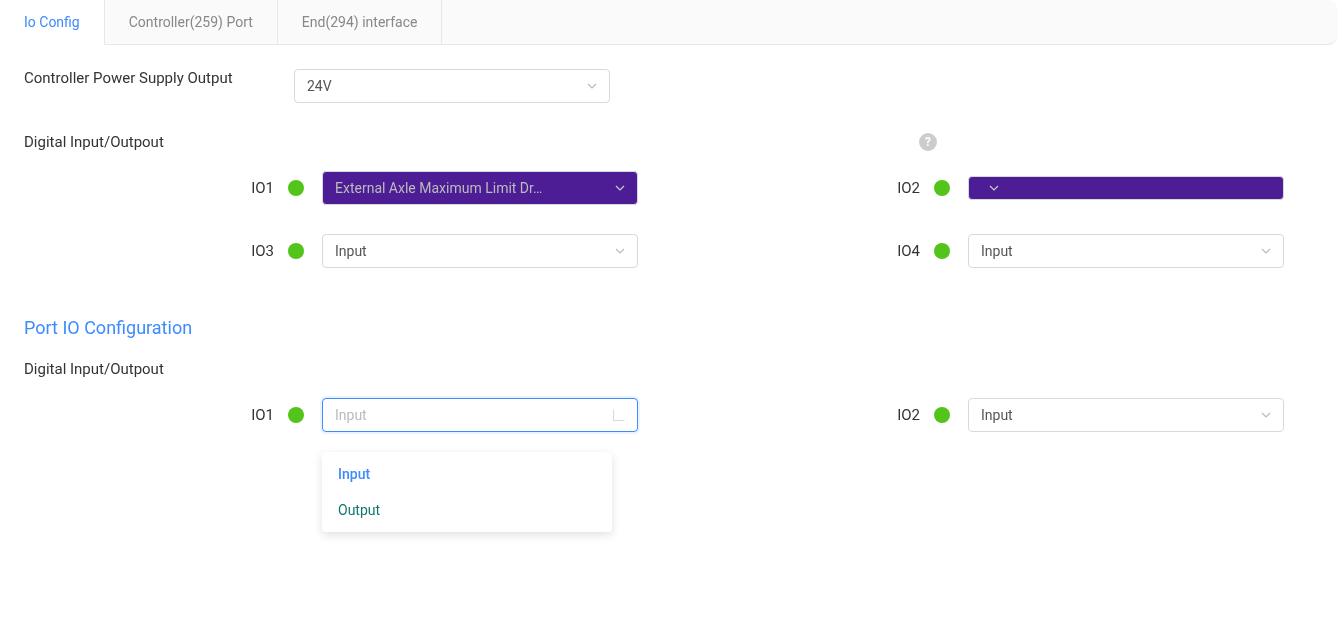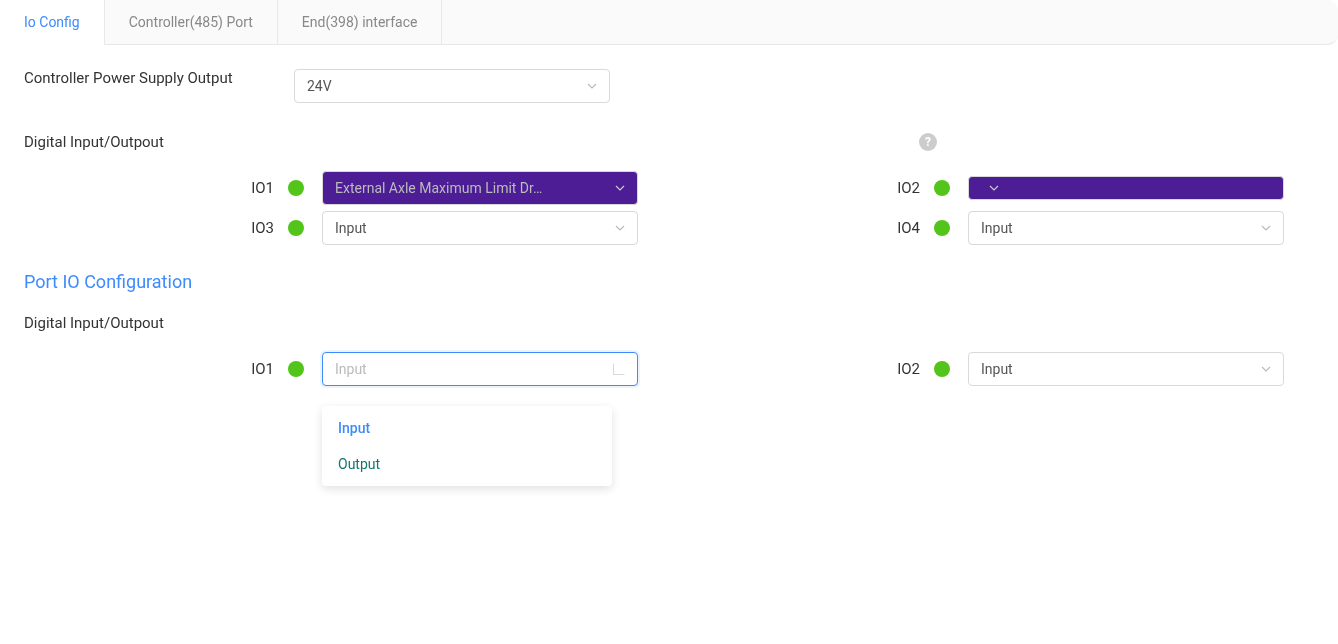--- a/index.html
+++ b/index.html
@@ -100,21 +100,21 @@
     .io-grid {
       display: flex;
       flex-wrap: wrap;
       margin-left: 200px;
       position: relative;
     }
     .io-item {
       display: flex;
       align-items: center;
       width: 50%;
-      margin-bottom: 6px;
+      margin-bottom: 29px;
     }
     .io-label {
       font-size: 15px;
       color: #333;
       width: 50px;
       text-align: right;
       margin-right: 14px;
     }
     .status-dot {
       width: 16px;
@@ -180,22 +180,22 @@
       border-top-color: transparent;
       border-right-color: transparent;
       flex-shrink: 0;
     }
   </style>
 </head>
 <body>
 
 <div class="tabs">
   <div class="tab active">Io Config</div>
-  <div class="tab">Controller(485) Port</div>
-  <div class="tab">End(398) interface</div>
+  <div class="tab">Controller(259) Port</div>
+  <div class="tab">End(294) interface</div>
 </div>
 
 <div class="content">
 
   <div>
 
     <div class="form-row">
       <div class="form-label">Controller Power Supply Output</div>
       <div class="select">
         <span class="select-text">24V</span>

